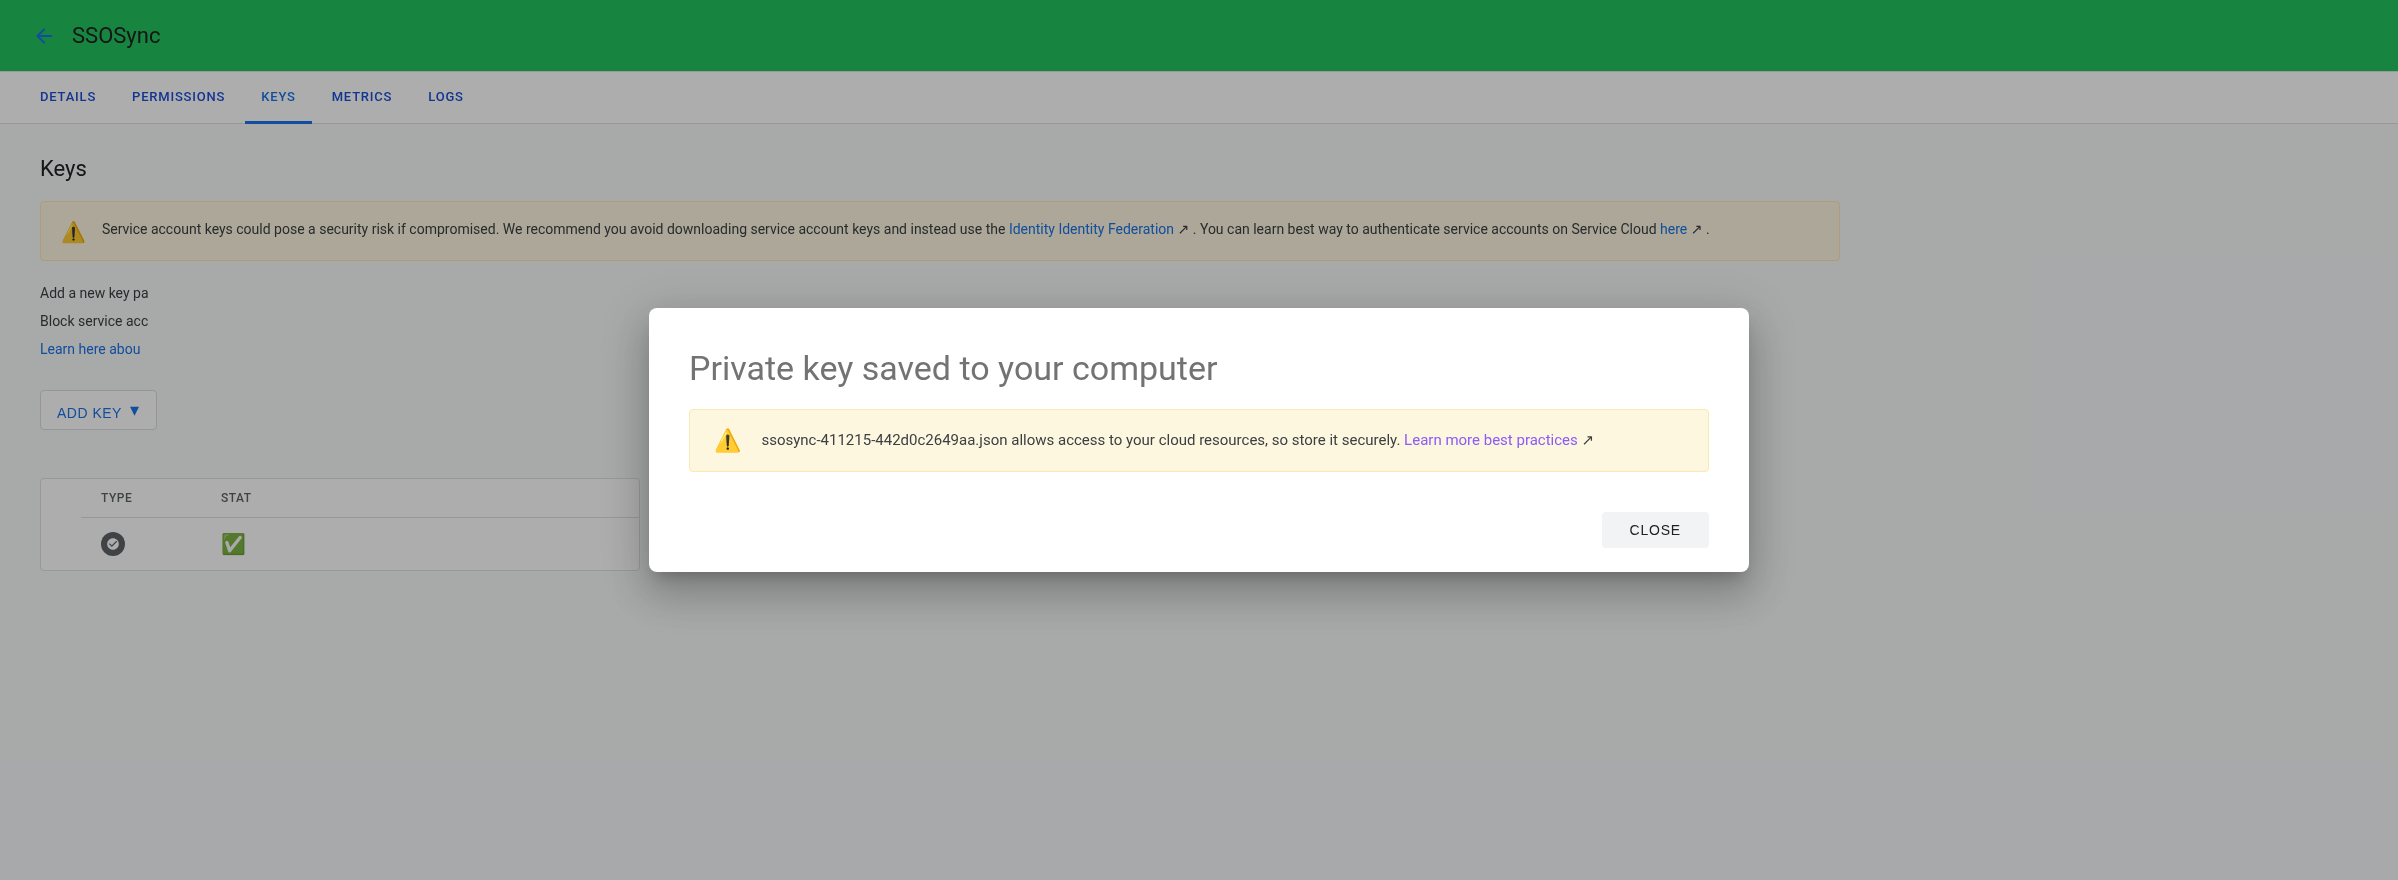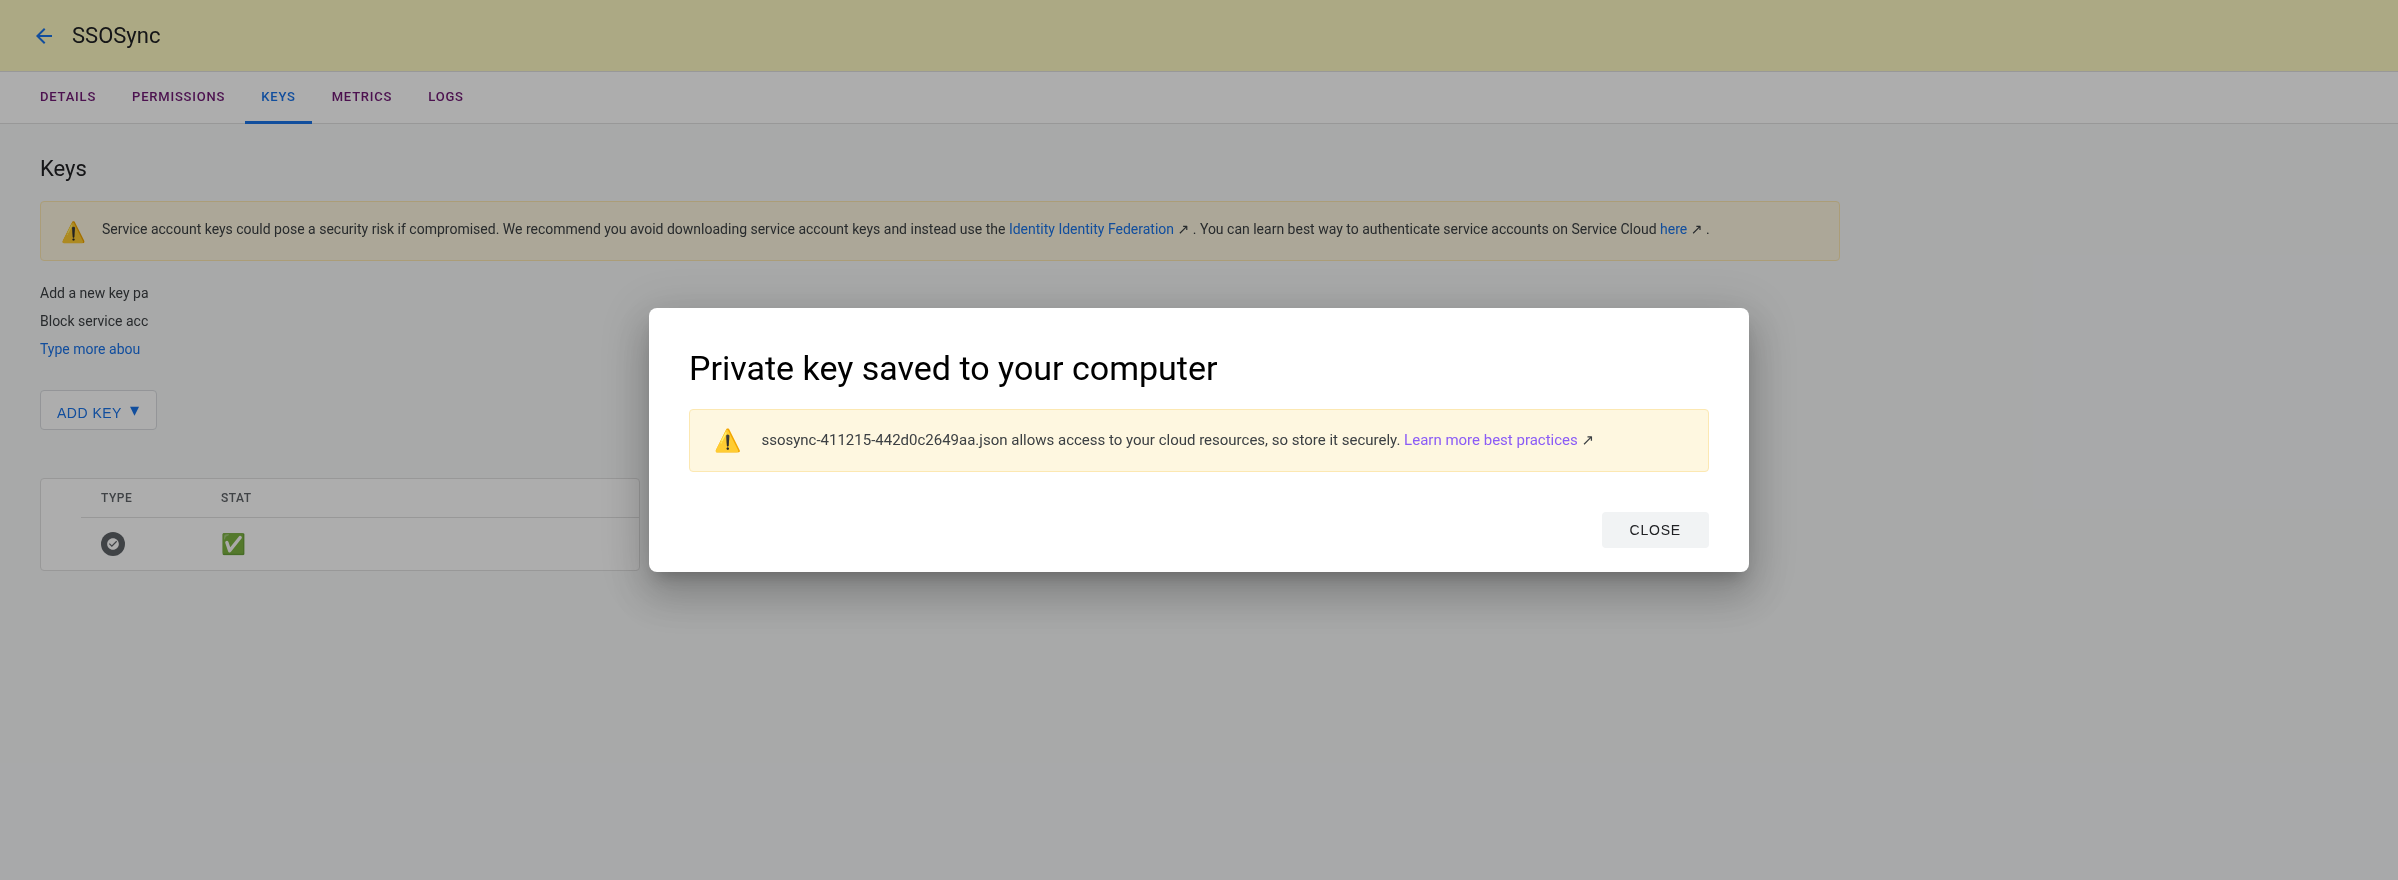--- a/index.html
+++ b/index.html
@@ -18,21 +18,21 @@
       top: 0; left: 0; right: 0; bottom: 0;
       background: #f8f9fa;
     }
 
     
     .header {
       display: flex;
       align-items: center;
       padding: 0 24px;
       height: 72px;
-      background: #fef9c3;
+      background: #22c55e;
       border-bottom: 1px solid #e0e0e0;
     }
 
     .back-button {
       display: flex;
       align-items: center;
       justify-content: center;
       width: 40px;
       height: 40px;
       border-radius: 50%;
@@ -58,21 +58,21 @@
     }
 
     .tab-item {
       display: flex;
       align-items: center;
       height: 52px;
       padding: 0 16px;
       font-size: 13px;
       font-weight: 500;
       letter-spacing: 0.8px;
-      color: #701a75;
+      color: #1d4ed8;
       cursor: pointer;
       border-bottom: 3px solid transparent;
       margin-right: 4px;
       text-transform: uppercase;
     }
     .tab-item.active {
       color: #1a73e8;
       border-bottom: 3px solid #1a73e8;
     }
 
@@ -230,21 +230,21 @@
       box-shadow: 0 24px 38px 3px rgba(0,0,0,0.14), 0 9px 46px 8px rgba(0,0,0,0.12), 0 11px 15px -7px rgba(0,0,0,0.2);
       width: 1100px;
       max-width: 90%;
       padding: 40px 40px 24px 40px;
       position: relative;
     }
 
     .dialog-title {
       font-size: 34px;
       font-weight: 400;
-      color: #000000;
+      color: #737373;
       margin-bottom: 20px;
       line-height: 1.2;
     }
 
     
     .dialog-warning {
       display: flex;
       align-items: center;
       background: #fef7e0;
       border: 1px solid #fce8b2;
@@ -334,21 +334,21 @@
 
     
     <div class="add-key-row">
       <span>Add a new key pa</span>
     </div>
 
     
     <div class="block-service-row">
       <span>Block service acc</span>
     </div>
-    <a class="learn-more-link">Type more abou</a>
+    <a class="learn-more-link">Learn here abou</a>
 
     
     <div style="margin-top: 16px; margin-bottom: 24px;">
       <button class="add-key-btn">
         <span>ADD KEY</span>
         <span class="chevron">▾</span>
       </button>
     </div>
 
     

